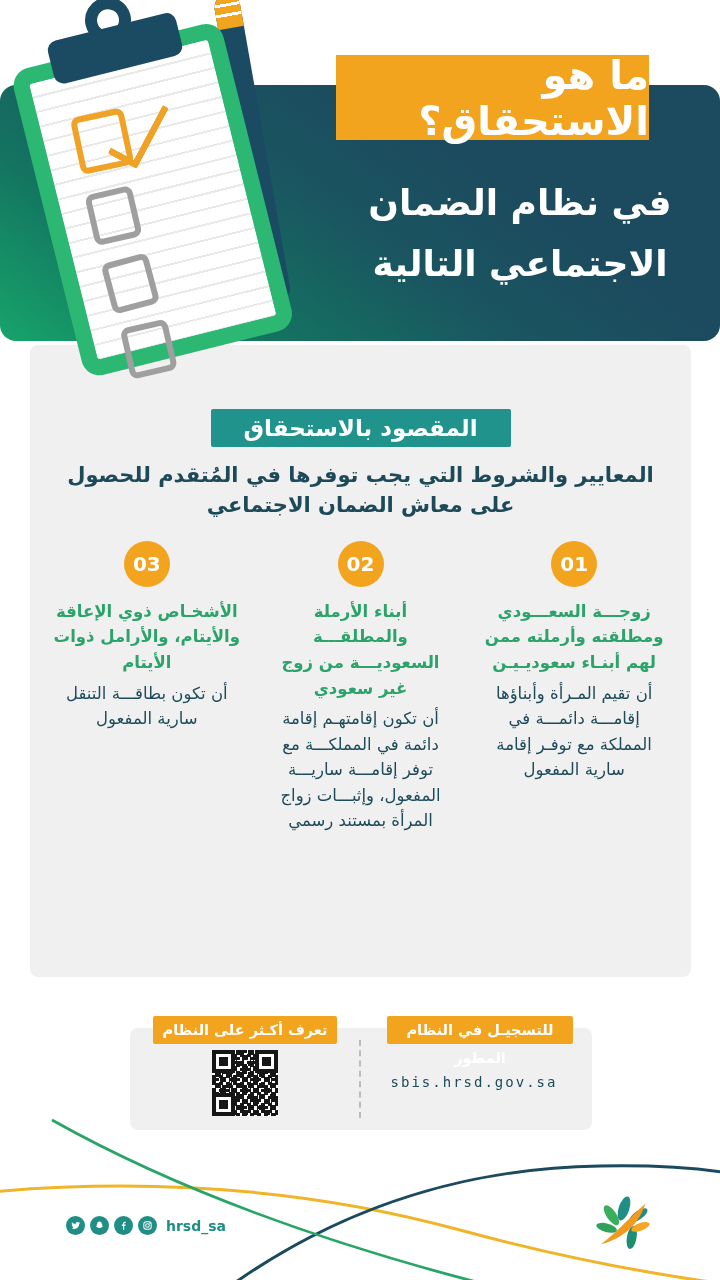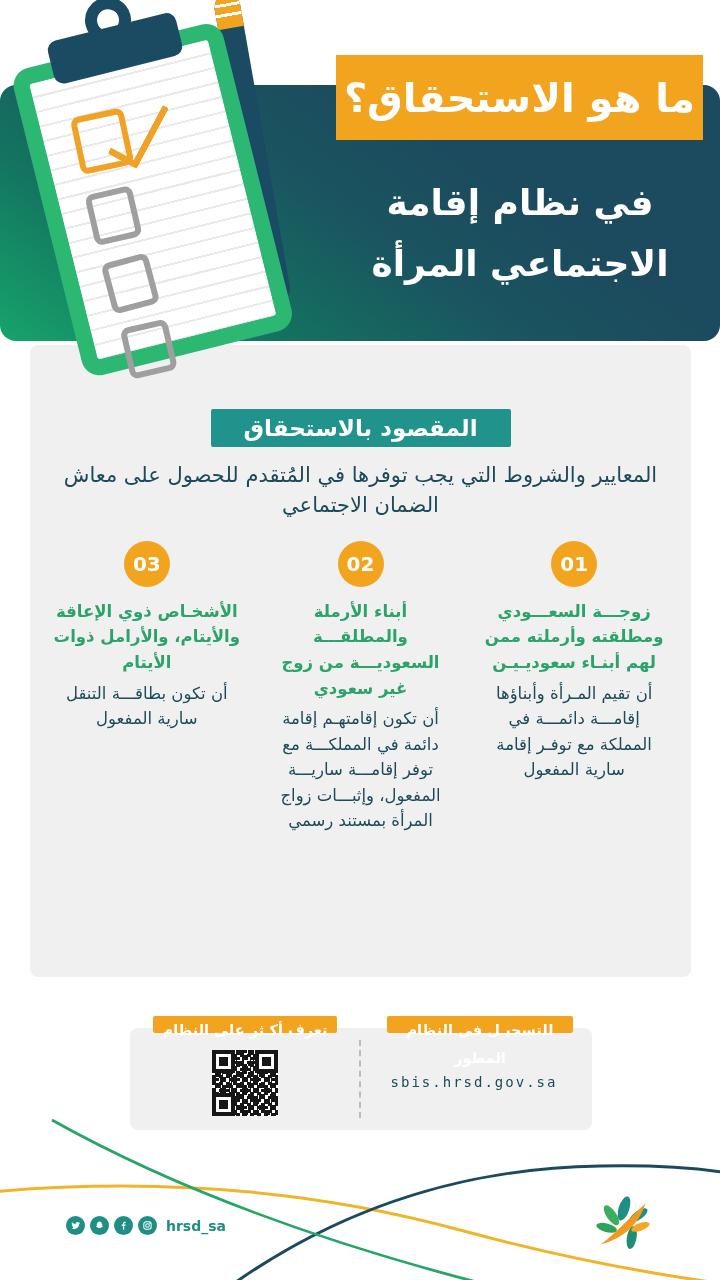--- a/index.html
+++ b/index.html
@@ -2,21 +2,21 @@
 <html lang="ar"><head>
 <meta charset="utf-8">
 <style>
   html,body{margin:0;padding:0;background:#fff;}
   #page{position:relative;width:720px;height:1280px;margin:0 auto;background:#fff;overflow:hidden;
         font-family:"DejaVu Sans",sans-serif;}
 
   
   .header-bg{position:absolute;left:0;top:85px;width:720px;height:256px;border-radius:16px;z-index:0;
     background:linear-gradient(215deg,#1C4A5E 32%,#1A5560 52%,#137560 76%,#17A46B 100%);}
-  .title-badge{position:absolute;left:336px;top:55px;width:367px;height:85px;background:#F2A41F;z-index:3;
+  .title-badge{position:absolute;left:336px;top:55px;width:313px;height:85px;background:#F2A41F;z-index:3;
     display:flex;align-items:center;justify-content:center;color:#fff;font-size:40px;font-weight:bold;direction:rtl;}
   .subtitle{position:absolute;left:340px;top:172px;width:360px;z-index:3;text-align:center;color:#fff;
     font-size:36px;font-weight:bold;line-height:1.7;direction:rtl;}
 
   
   .clipboard{position:absolute;left:42px;top:16px;width:216px;height:345px;transform:rotate(-14deg);z-index:2;}
   .pen{position:absolute;right:-14px;top:2px;width:26px;height:312px;background:#1B4A63;border-radius:13px;transform:rotate(4deg);}
   .pen-cap{position:absolute;top:0;left:0;width:26px;height:34px;border-radius:13px 13px 0 0;
     background:linear-gradient(#F2A41F 0 9px,#fff 9px 12px,#F2A41F 12px 19px,#fff 19px 22px,#F2A41F 22px 100%);}
   .pen-tip{position:absolute;bottom:-15px;left:4px;width:0;height:0;
@@ -37,32 +37,32 @@
   .cb3{left:26px;top:192px;transform:rotate(-1deg);}
   .cb4{left:28px;top:260px;transform:rotate(1deg);}
 
   
   .main-card{position:absolute;left:30px;top:345px;width:661px;height:632px;background:#F0F0F1;border-radius:8px;
     direction:rtl;text-align:center;z-index:1;}
   .banner{display:block;margin:0 auto;width:300px;height:38px;line-height:38px;background:#20948C;color:#fff;
     font-size:23px;font-weight:bold;border-radius:2px;}
   .banner-def{margin-top:64px;}
   .banner-cond{margin-top:32px;}
-  .para{color:#1D4A59;font-size:21px;font-weight:400;line-height:1.45;margin:13px auto 0;width:616px;}
+  .para{color:#1D4A59;font-size:21px;font-weight:700;line-height:1.45;margin:13px auto 0;width:616px;}
   .cats{display:flex;margin-top:20px;padding:0 10px;}
   .cat{flex:1;padding:0 13px;}
   .badge{width:46px;height:46px;border-radius:50%;background:#F2A41F;color:#fff;font-weight:bold;font-size:20px;
     display:flex;align-items:center;justify-content:center;margin:0 auto 12px;}
   .cat-title{color:#2BA36A;font-weight:bold;font-size:16.5px;line-height:1.55;}
   .cat-body{color:#1D4A59;font-size:16.5px;font-weight:400;line-height:1.55;margin-top:5px;}
 
   
   .bottom-card{position:absolute;left:130px;top:1028px;width:462px;height:102px;background:#F0F0F1;border-radius:8px;z-index:1;}
   .divider{position:absolute;left:359px;top:1040px;height:78px;width:0;border-left:2px dashed #B7BCBE;z-index:2;}
-  .link-banner{position:absolute;top:1016px;height:17px;background:#F2A41F;color:#fff;font-size:14.5px;font-weight:bold;
+  .link-banner{position:absolute;top:1016px;height:28px;background:#F2A41F;color:#fff;font-size:14.5px;font-weight:bold;
     line-height:28px;text-align:center;direction:rtl;border-radius:2px;z-index:2;}
   .banner-register{left:387px;width:186px;}
   .banner-learn{left:153px;width:184px;}
   .url{position:absolute;left:366px;top:1074px;width:216px;text-align:center;z-index:2;
     font-family:"DejaVu Sans Mono",monospace;font-weight:normal;font-size:14px;letter-spacing:2px;color:#1D4A59;}
   .qr{position:absolute;left:212px;top:1050px;width:66px;height:66px;z-index:2;background:
     repeating-conic-gradient(#161616 0% 25%, transparent 0% 50%) 0px 0px / 7px 7px,
     repeating-conic-gradient(#161616 0% 25%, transparent 0% 50%) 3px 5px / 11px 11px,#fff;}
   .qr-finder{position:absolute;width:15px;height:15px;background:#fff;border:4px solid #161616;}
   .qr-finder::after{content:"";position:absolute;inset:3px;background:#161616;}
@@ -97,22 +97,22 @@
         <div class="cb cbg cb3"></div>
         <div class="cb cbg cb4"></div>
       </div>
     </div>
     <div class="clip-ring"></div>
     <div class="clip-body"></div>
   </div>
 
   <div class="title-badge">ما هو الاستحقاق؟</div>
   <div class="subtitle">
-    <div>في نظام إقامة</div>
-    <div>الاجتماعي المرأة</div>
+    <div>في نظام الضمان</div>
+    <div>الاجتماعي التالية</div>
   </div>
 
   <div class="main-card">
     <div class="banner banner-def">المقصود بالاستحقاق</div>
     <div class="para">المعايير والشروط التي يجب توفرها في المُتقدم للحصول على معاش الضمان الاجتماعي</div>
 
     <div class="cats">
       <div class="cat">
         <div class="badge">01</div>
         <div class="cat-title">زوجـــة السعـــودي ومطلقته وأرملته ممن لهم أبنـاء سعوديـيـن</div>

